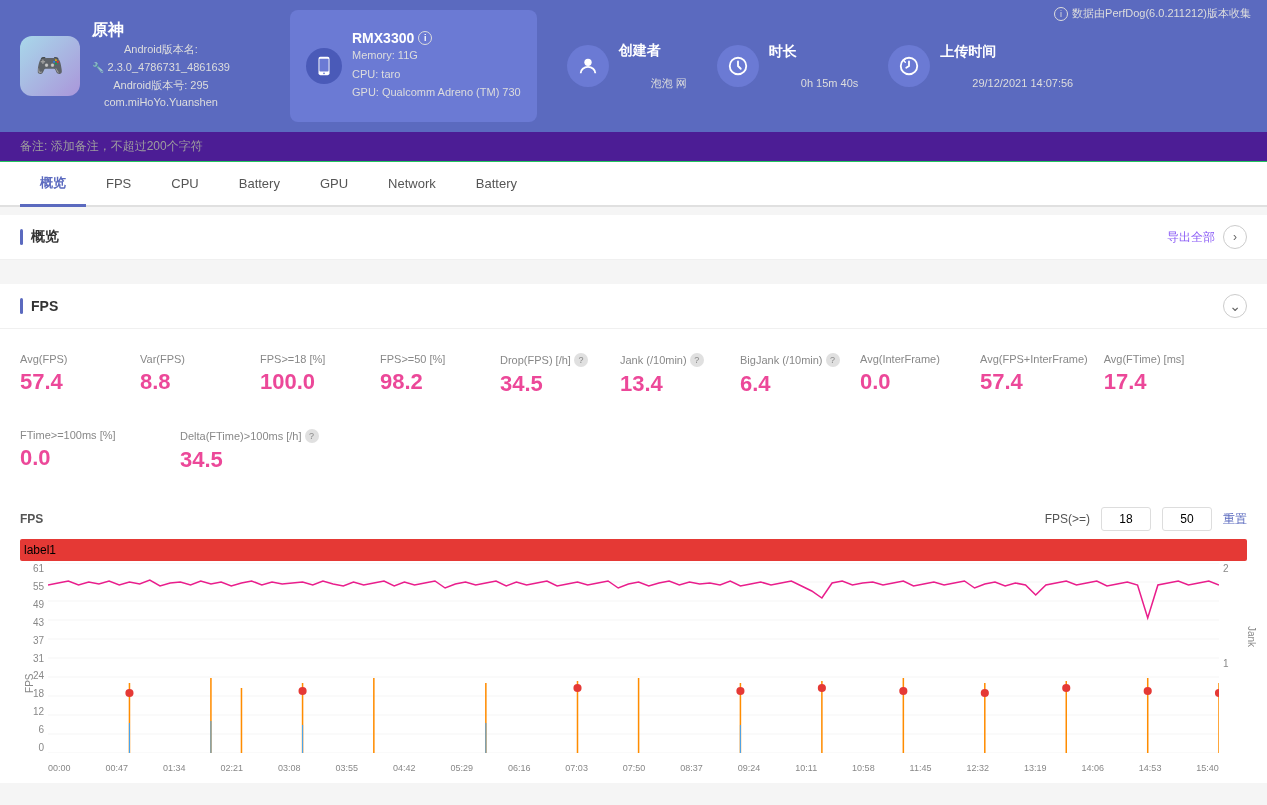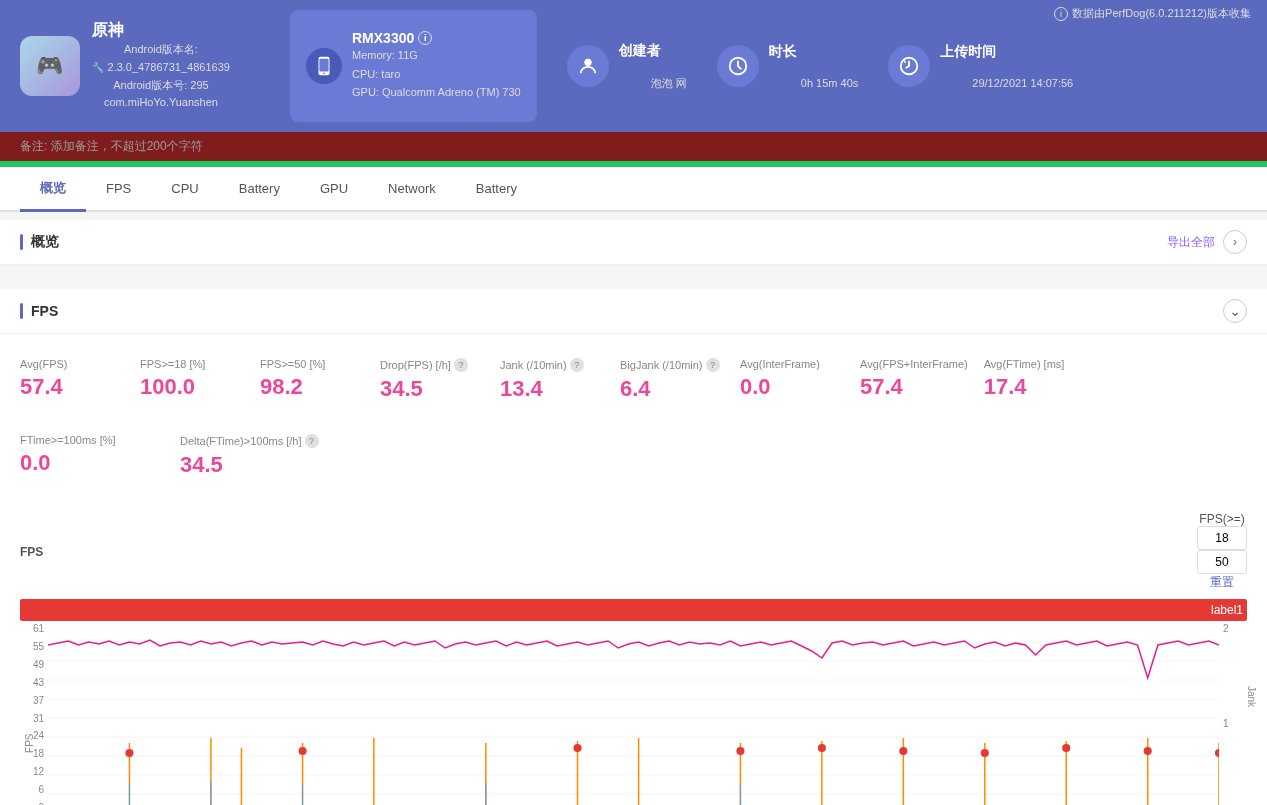--- a/index.html
+++ b/index.html
@@ -17,21 +17,21 @@
     .device-info { display: flex; flex-direction: column; }
     .device-name { font-size: 14px; font-weight: bold; display: flex; align-items: center; gap: 4px; }
     .device-spec { font-size: 11px; color: #ddd; line-height: 1.7; }
     .info-section { display: flex; align-items: center; gap: 10px; }
     .info-icon { width: 42px; height: 42px; border-radius: 50%; background: #6b7ad4; display: flex; align-items: center; justify-content: center; font-size: 18px; }
     .info-content { display: flex; flex-direction: column; gap: 16px; }
     .info-label { font-size: 14px; font-weight: bold; }
     .info-value { font-size: 11px; color: #ddd; margin-left: 32px; }
 
     
-    .note-bar { background: #7f1d1d; padding: 6px 20px; font-size: 12px; color: #9e9e9e; border-bottom: 6px solid #22c55e; }
+    .note-bar { background: #4c1d95; padding: 6px 20px; font-size: 12px; color: #9e9e9e; border-bottom: 1px solid #22c55e; }
 
     
     .nav-tabs { background: white; display: flex; align-items: center; padding: 0 20px; border-bottom: 2px solid #e0e0e0; }
     .nav-tab { padding: 12px 20px; font-size: 13px; color: #555; cursor: pointer; border-bottom: 3px solid transparent; margin-bottom: -2px; }
     .nav-tab.active { color: #5b6abf; border-bottom-color: #5b6abf; font-weight: bold; }
 
     
     .content { background: #f5f5f5; padding: 0; }
 
     
@@ -49,26 +49,26 @@
     .stat-label { font-size: 11px; color: #888; margin-bottom: 4px; display: flex; align-items: center; gap: 3px; }
     .stat-value { font-size: 22px; font-weight: bold; color: #ec4899; }
     .stat-help { display: inline-block; width: 14px; height: 14px; border-radius: 50%; background: #e0e0e0; color: #888; font-size: 9px; text-align: center; line-height: 14px; cursor: pointer; }
 
     .stats-row2 { padding: 0 20px 16px; display: flex; gap: 40px; }
 
     
     .chart-container { padding: 10px 20px 10px; }
     .chart-header { display: flex; align-items: center; justify-content: space-between; margin-bottom: 8px; }
     .chart-label { font-size: 12px; color: #555; font-weight: bold; }
-    .fps-controls { display: flex; align-items: center; gap: 0; font-size: 12px; color: #555; flex-direction: column; }
+    .fps-controls { display: flex; align-items: center; gap: 11px; font-size: 12px; color: #555; }
     .fps-input { width: 50px; height: 24px; border: 1px solid #ddd; border-radius: 3px; text-align: center; font-size: 12px; }
     .reset-btn { color: #5b6abf; cursor: pointer; font-size: 12px; }
 
     
-    .fps-label-banner { background: #e53935; color: #ffffff; text-align: right; padding: 4px; font-size: 12px; border-radius: 2px; margin-bottom: 2px; }
+    .fps-label-banner { background: #e53935; color: #000000; text-align: left; padding: 4px; font-size: 12px; border-radius: 2px; margin-bottom: 2px; }
 
     .divider { height: 8px; background: #f5f5f5; }
   </style>
 </head>
 <body>
 
 <div style="position:relative;">
 
   <div style="position:absolute; right:16px; top:6px; font-size:11px; color:#ddd; z-index:10; display:flex; align-items:center; gap:4px;">
     <span style="width:14px;height:14px;border-radius:50%;border:1px solid #ddd;display:inline-flex;align-items:center;justify-content:center;font-size:9px;">i</span>
@@ -185,20 +185,24 @@
         <div class="section-title">FPS</div>
         <div class="section-actions">
           <span class="collapse-btn" style="font-size:14px;">⌄</span>
         </div>
       </div>
 
       <div class="stats-grid">
         <div class="stat-item">
           <div class="stat-label">Avg(FPS)</div>
           <div class="stat-value">57.4</div>
+        </div>
+        <div class="stat-item">
+          <div class="stat-label">Var(FPS)</div>
+          <div class="stat-value">8.8</div>
         </div>
         <div class="stat-item">
           <div class="stat-label">FPS&gt;=18 [%]</div>
           <div class="stat-value">100.0</div>
         </div>
         <div class="stat-item">
           <div class="stat-label">FPS&gt;=50 [%]</div>
           <div class="stat-value">98.2</div>
         </div>
         <div class="stat-item">

